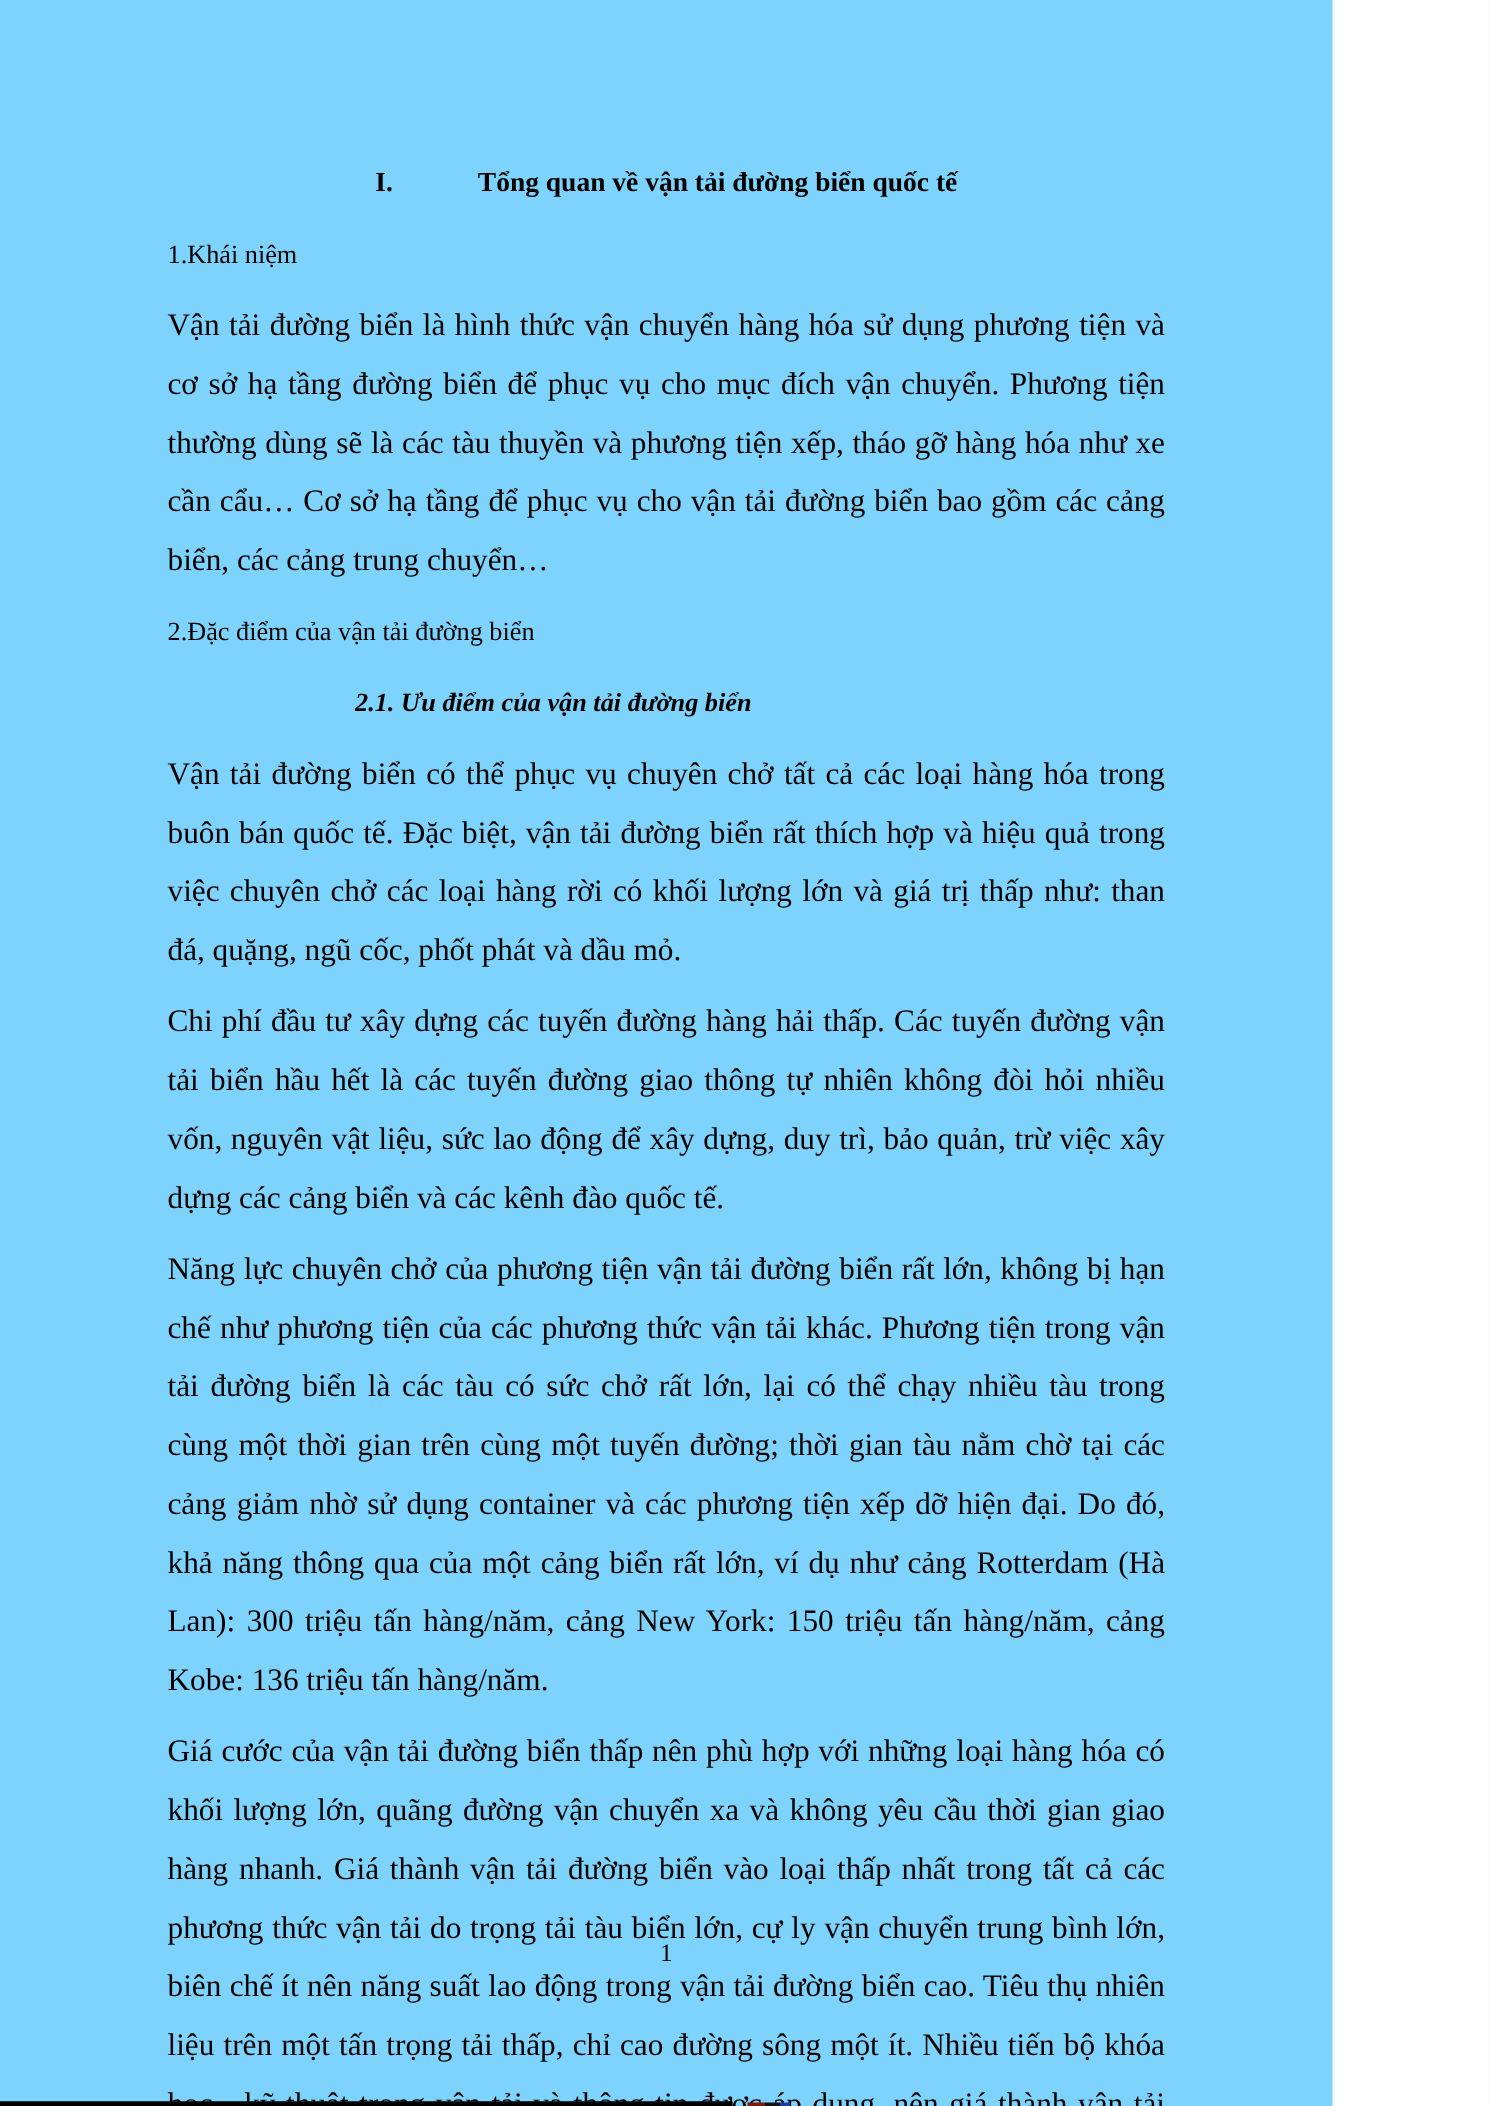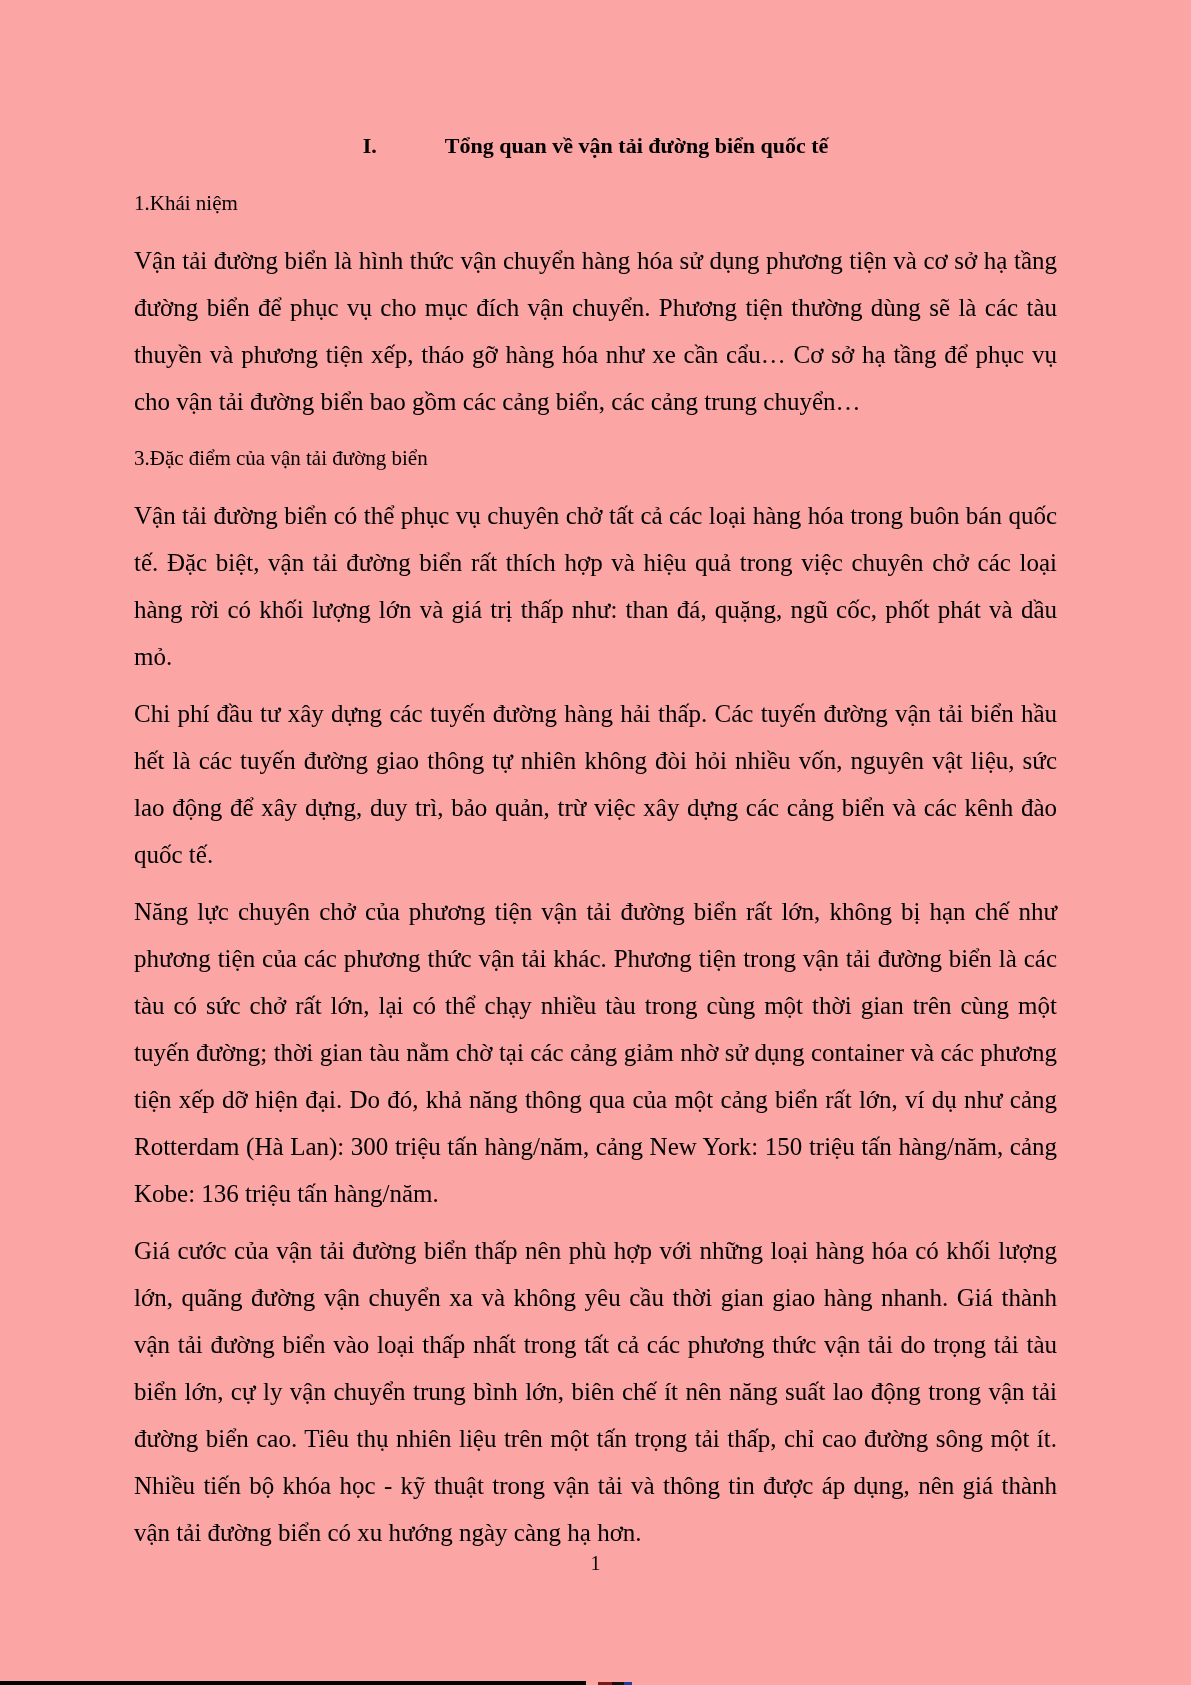--- a/index.html
+++ b/index.html
@@ -2,23 +2,23 @@
 <html lang="vi"><head>
 <meta charset="utf-8">
 <style>
   html, body {
     margin: 0;
     padding: 0;
     background: #ffffff;
   }
   .page {
     position: relative;
-    width: 1191px;
+    width: 1066px;
     height: 1685px;
-    background: #fca5a5;
+    background: #7dd3fc;
     overflow: hidden;
     font-family: "Liberation Serif", "DejaVu Serif", serif;
     color: #000000;
   }
   .content {
     position: absolute;
     left: 134px;
     right: 134px;
     top: 0;
   }
@@ -89,22 +89,23 @@
   <div class="content">
 
     <div class="doc-title">
       <span>I.</span><span class="tab-space"></span><span>Tổng quan về vận tải đường biển quốc tế</span>
     </div>
 
     <div class="heading">1.Khái niệm</div>
 
     <p class="para">Vận tải đường biển là hình thức vận chuyển hàng hóa sử dụng phương tiện và cơ sở hạ tầng đường biển để phục vụ cho mục đích vận chuyển. Phương tiện thường dùng sẽ là các tàu thuyền và phương tiện xếp, tháo gỡ hàng hóa như xe cần cẩu… Cơ sở hạ tầng để phục vụ cho vận tải đường biển bao gồm các cảng biển, các cảng trung chuyển…</p>
 
-    <div class="heading">3.Đặc điểm của vận tải đường biển</div>
+    <div class="heading">2.Đặc điểm của vận tải đường biển</div>
 
+    <div class="subheading">2.1. Ưu điểm của vận tải đường biển</div>
 
     <p class="para">Vận tải đường biển có thể phục vụ chuyên chở tất cả các loại hàng hóa trong buôn bán quốc tế. Đặc biệt, vận tải đường biển rất thích hợp và hiệu quả trong việc chuyên chở các loại hàng rời có khối lượng lớn và giá trị thấp như: than đá, quặng, ngũ cốc, phốt phát và dầu mỏ.</p>
 
     <p class="para">Chi phí đầu tư xây dựng các tuyến đường hàng hải thấp. Các tuyến đường vận tải biển hầu hết là các tuyến đường giao thông tự nhiên không đòi hỏi nhiều vốn, nguyên vật liệu, sức lao động để xây dựng, duy trì, bảo quản, trừ việc xây dựng các cảng biển và các kênh đào quốc tế.</p>
 
     <p class="para">Năng lực chuyên chở của phương tiện vận tải đường biển rất lớn, không bị hạn chế như phương tiện của các phương thức vận tải khác. Phương tiện trong vận tải đường biển là các tàu có sức chở rất lớn, lại có thể chạy nhiều tàu trong cùng một thời gian trên cùng một tuyến đường; thời gian tàu nằm chờ tại các cảng giảm nhờ sử dụng container và các phương tiện xếp dỡ hiện đại. Do đó, khả năng thông qua của một cảng biển rất lớn, ví dụ như cảng Rotterdam (Hà Lan): 300 triệu tấn hàng/năm, cảng New York: 150 triệu tấn hàng/năm, cảng Kobe: 136 triệu tấn hàng/năm.</p>
 
     <p class="para">Giá cước của vận tải đường biển thấp nên phù hợp với những loại hàng hóa có khối lượng lớn, quãng đường vận chuyển xa và không yêu cầu thời gian giao hàng nhanh. Giá thành vận tải đường biển vào loại thấp nhất trong tất cả các phương thức vận tải do trọng tải tàu biển lớn, cự ly vận chuyển trung bình lớn, biên chế ít nên năng suất lao động trong vận tải đường biển cao. Tiêu thụ nhiên liệu trên một tấn trọng tải thấp, chỉ cao đường sông một ít. Nhiều tiến bộ khóa học - kỹ thuật trong vận tải và thông tin được áp dụng, nên giá thành vận tải đường biển có xu hướng ngày càng hạ hơn.</p>
 
   </div>

